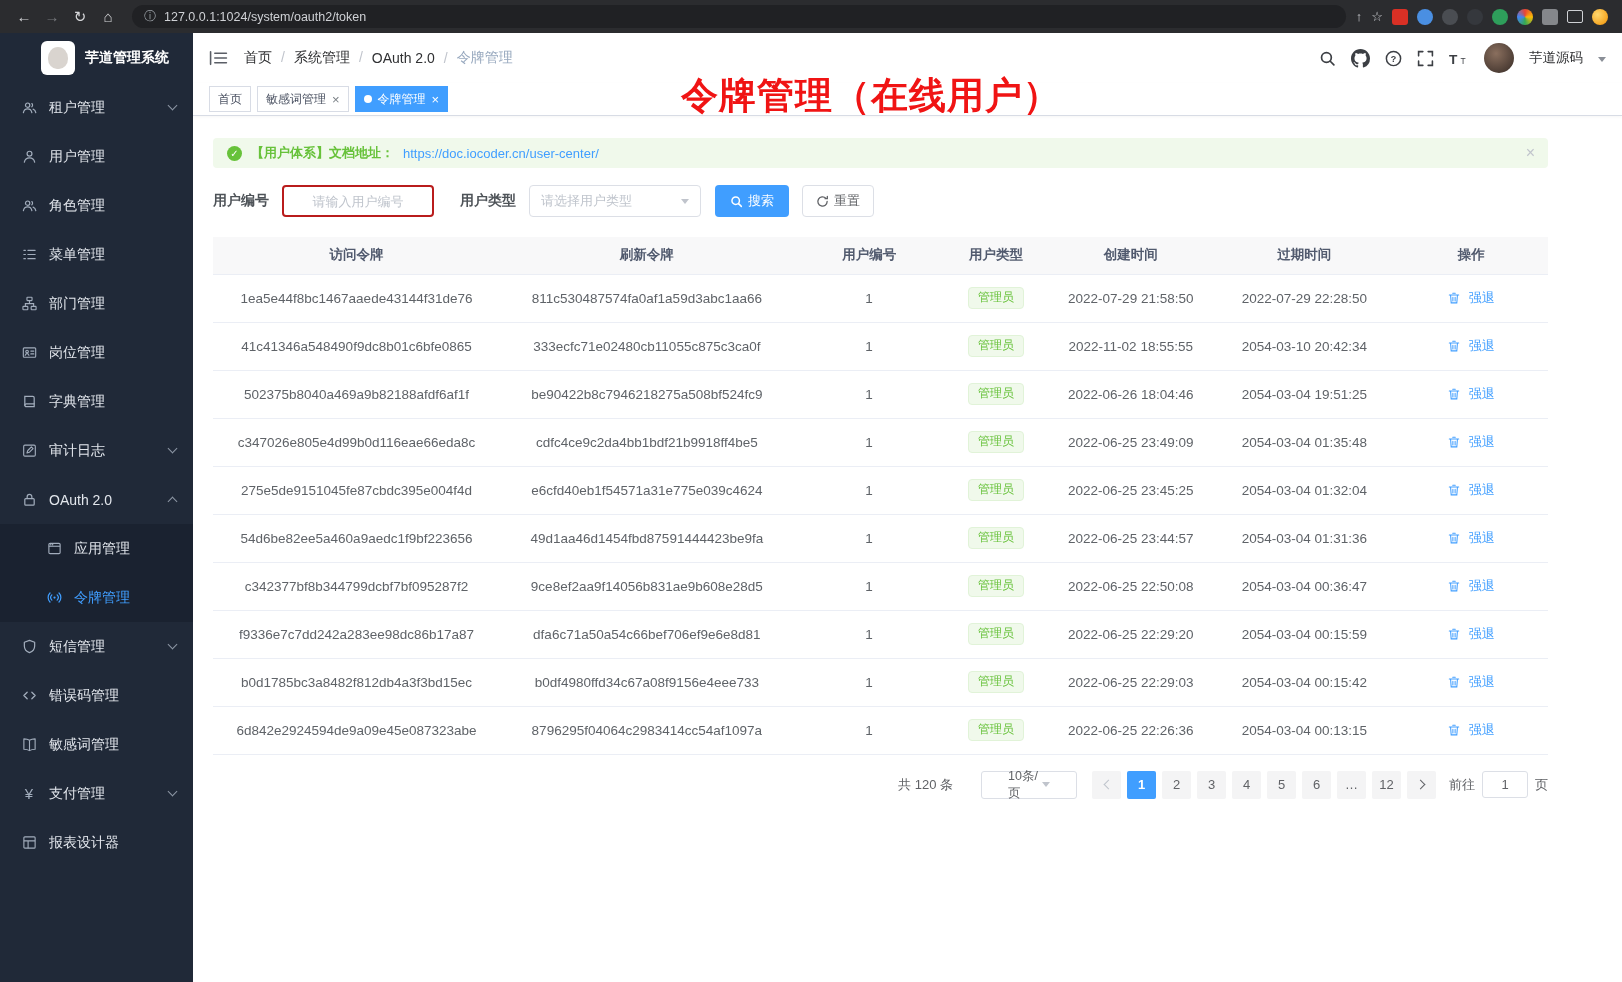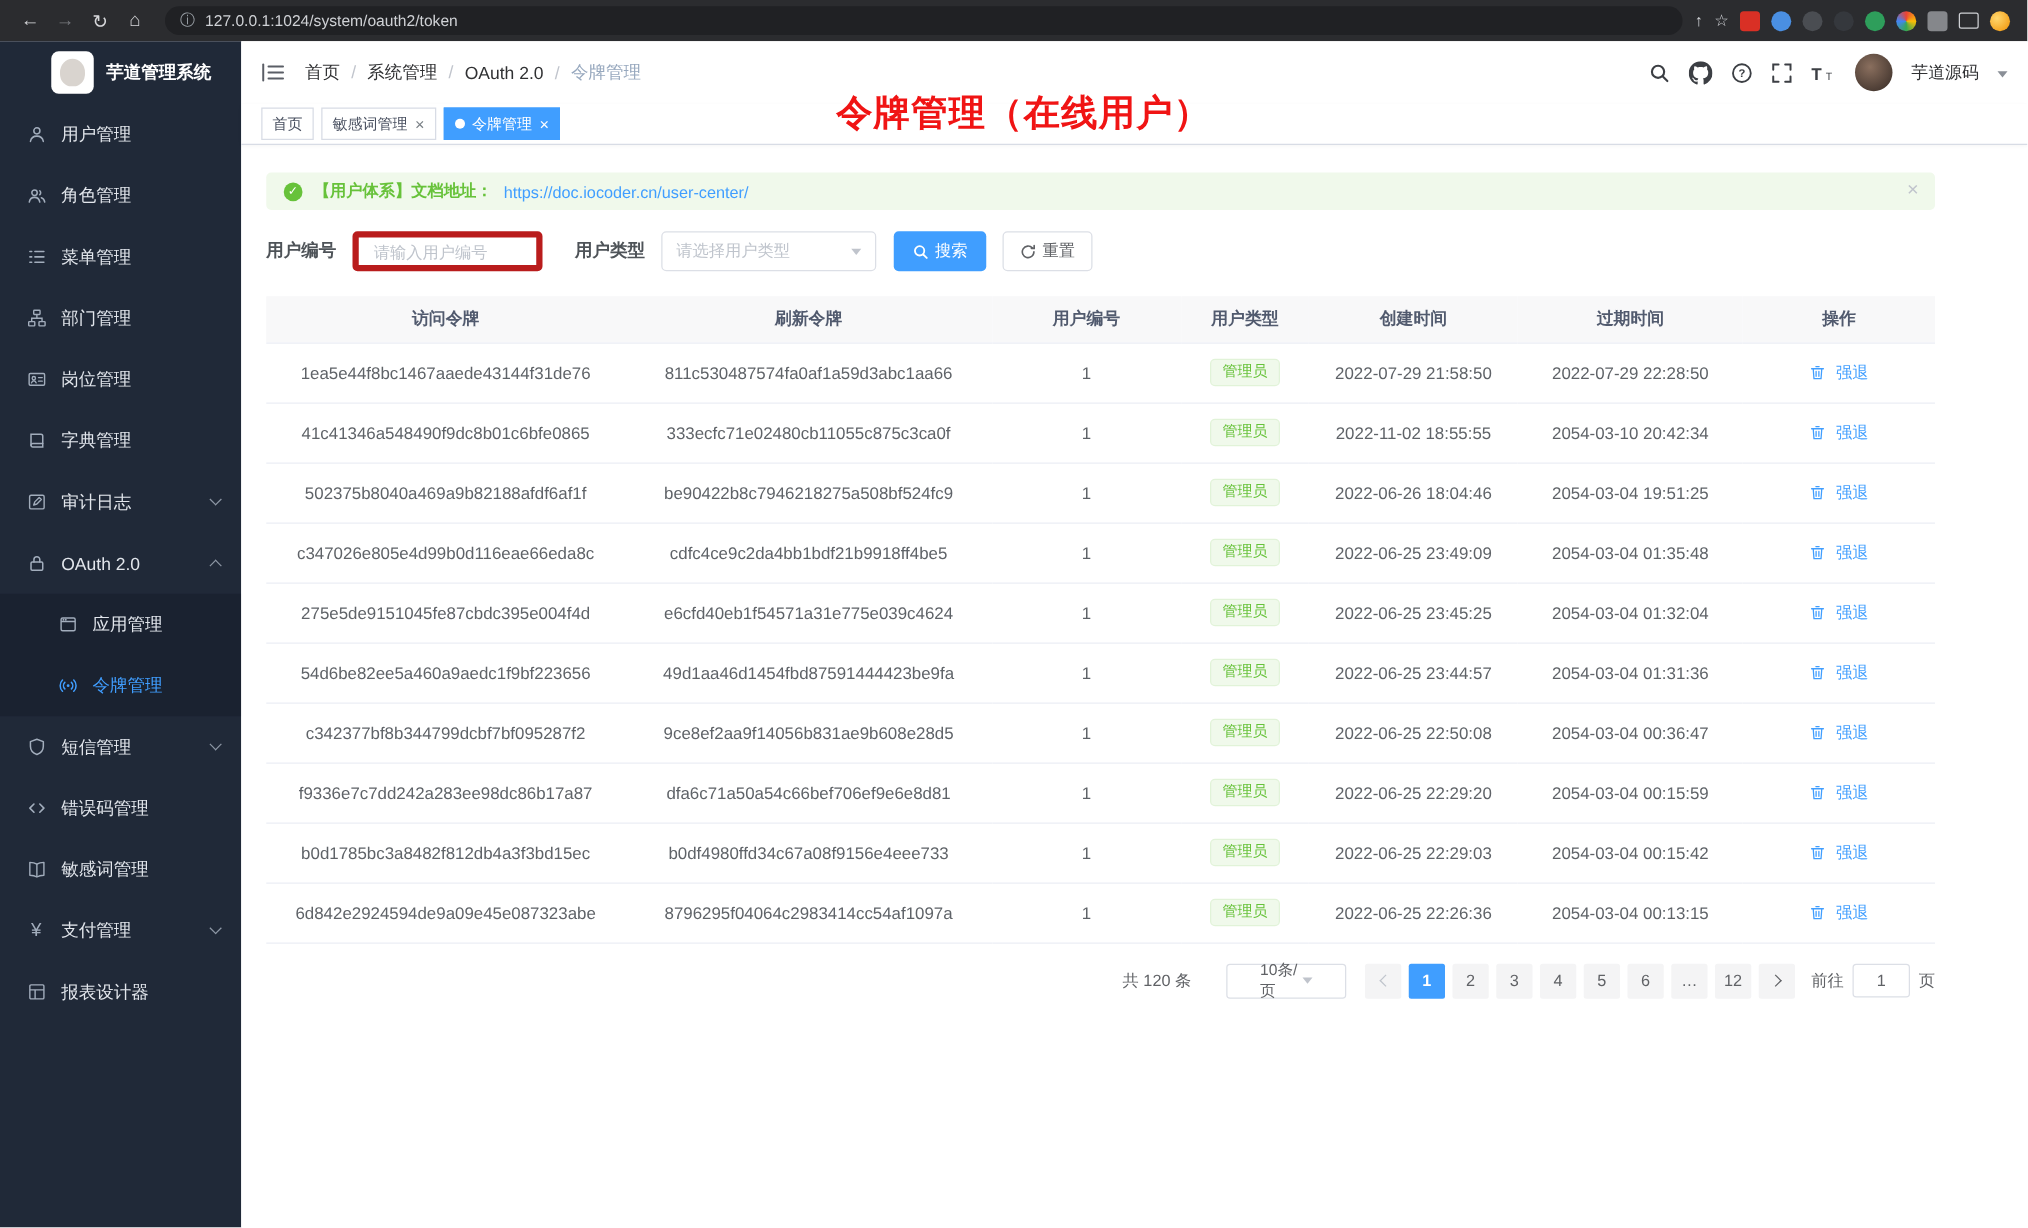--- a/index.html
+++ b/index.html
@@ -74,37 +74,37 @@
   .tagsbar { height:33px; border-bottom:1px solid #d8dce5; display:flex; align-items:center; padding:0 16px; gap:6px;
              box-shadow:0 1px 3px rgba(0,0,0,.04); }
   .tag { height:26px; display:inline-flex; align-items:center; padding:0 8px; border:1px solid #d8dce5;
          color:#495060; font-size:12px; gap:6px; cursor:pointer; background:#fff; white-space:nowrap; }
   .tag .tclose { font-size:13px; line-height:1; color:#7a8086; }
   .tag.active { background:#409eff; border-color:#409eff; color:#fff; }
   .tag.active .tclose { color:#fff; }
   .tag .dot { width:8px; height:8px; border-radius:50%; background:#fff; display:none; }
   .tag.active .dot { display:inline-block; }
 
-  .annotation { position:absolute; left:476px; top:38px; color:#f01414; font-size:29px; font-weight:700;
+  .annotation { position:absolute; left:488px; top:38px; color:#f01414; font-size:37px; font-weight:700;
                 letter-spacing:1px; z-index:6; pointer-events:none; white-space:nowrap; }
 
   .content { padding:22px 74px 0 20px; }
 
   .alert { height:30px; background:#f0f9eb; border-radius:4px; display:flex; align-items:center;
            padding:0 14px; gap:9px; font-size:13px; color:#67c23a; position:relative; }
   .alert-check { width:15px; height:15px; border-radius:50%; background:#67c23a; color:#fff; font-size:10px;
                  display:flex; align-items:center; justify-content:center; flex-shrink:0; }
   .alert-text { font-weight:700; }
   .alert-link { color:#409eff; cursor:pointer; text-decoration:none; }
   .alert-close { position:absolute; right:13px; top:50%; transform:translateY(-50%); color:#c0c4cc; font-size:16px; cursor:pointer; }
 
   .filters { display:flex; align-items:center; margin-top:17px; font-size:14px; }
   .f-label { font-weight:700; color:#4e5358; margin-right:13px; white-space:nowrap; }
-  .f-input { width:152px; height:32px; border:5px solid #b91c1c; border-radius:4px; padding:0 12px;
-             font-size:13px; color:#606266; outline:none; margin-right:26px; }
+  .f-input { width:152px; height:32px; border:2px solid #b91c1c; border-radius:4px; padding:0 12px;
+             font-size:13px; color:#606266; outline:none; margin-right:26px;text-align:center; }
   .f-input::placeholder { color:#bfc4cc; }
   .f-select { width:172px; height:32px; border:1px solid #dcdfe6; border-radius:4px; display:flex;
               align-items:center; justify-content:space-between; padding:0 11px; color:#bfc4cc;
               font-size:13px; margin-right:14px; cursor:pointer; }
   .sel-caret { width:0; height:0; border-left:4.5px solid transparent; border-right:4.5px solid transparent;
                border-top:5px solid #c0c4cc; }
   .btn-search { height:32px; background:#409eff; color:#fff; border:none; border-radius:4px; padding:0 15px;
                 font-size:13px; display:inline-flex; align-items:center; gap:5px; cursor:pointer; }
   .btn-reset { height:32px; background:#fff; color:#606266; border:1px solid #dcdfe6; border-radius:4px;
                padding:0 13px; font-size:13px; display:inline-flex; align-items:center; gap:5px;
@@ -165,20 +165,32 @@
 
 <div class="app">
 
   <aside class="sidebar">
     <div class="logo-row">
       <div class="logo-img"></div>
       <span class="logo-title">芋道管理系统</span>
     </div>
     <nav class="menu">
 
+      <div class="menu-item">
+        <span class="mi-icon">
+            <svg viewBox="0 0 16 16" fill="none" stroke="currentColor" stroke-width="1.3" stroke-linecap="round">
+              <circle cx="6" cy="5.5" r="2.3"></circle>
+              <path d="M1.5 13.5c.5-2.6 2.3-4 4.5-4s4 1.4 4.5 4"></path>
+              <path d="M10.5 3.8a2.3 2.3 0 0 1 0 3.4"></path>
+              <path d="M11.8 9.8c1.6.5 2.6 1.8 2.9 3.7"></path>
+            </svg>
+          </span>
+        <span class="mi-label">租户管理</span>
+        <span class="mi-arrow"></span>
+      </div>
 
       <div class="menu-item">
         <span class="mi-icon">
             <svg viewBox="0 0 16 16" fill="none" stroke="currentColor" stroke-width="1.3" stroke-linecap="round">
               <circle cx="8" cy="5" r="2.6"></circle>
               <path d="M2.5 14c.6-3 2.9-4.5 5.5-4.5s4.9 1.5 5.5 4.5"></path>
             </svg>
           </span>
         <span class="mi-label">用户管理</span>
       </div>

